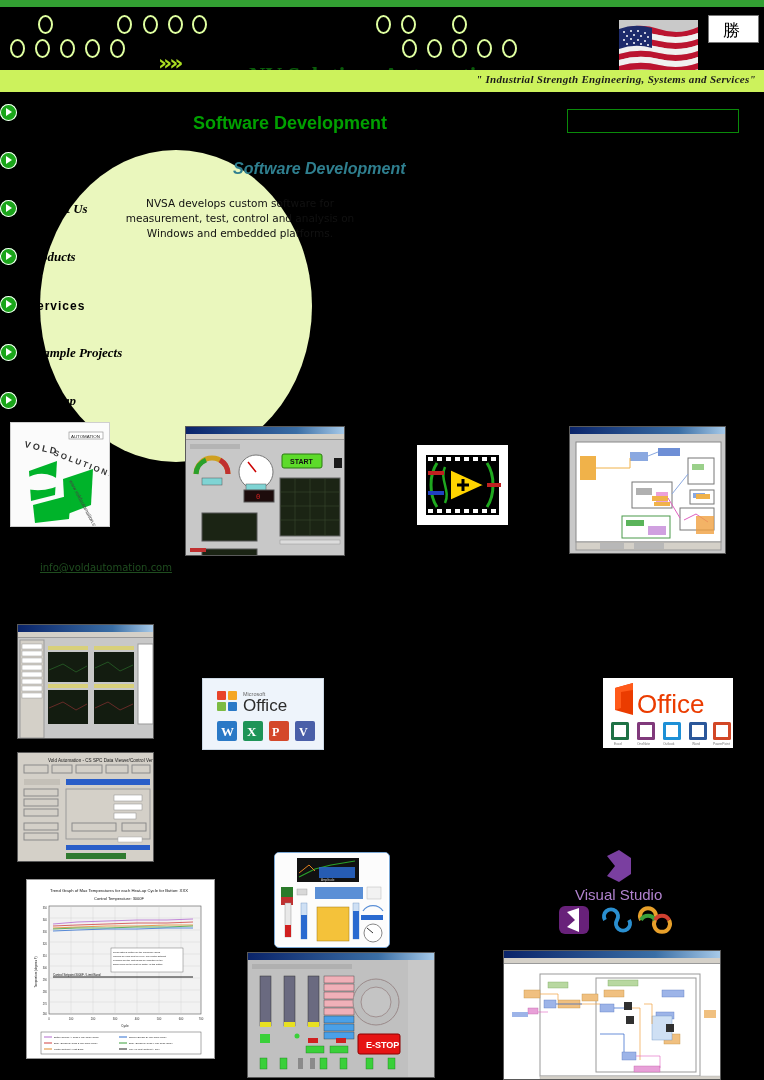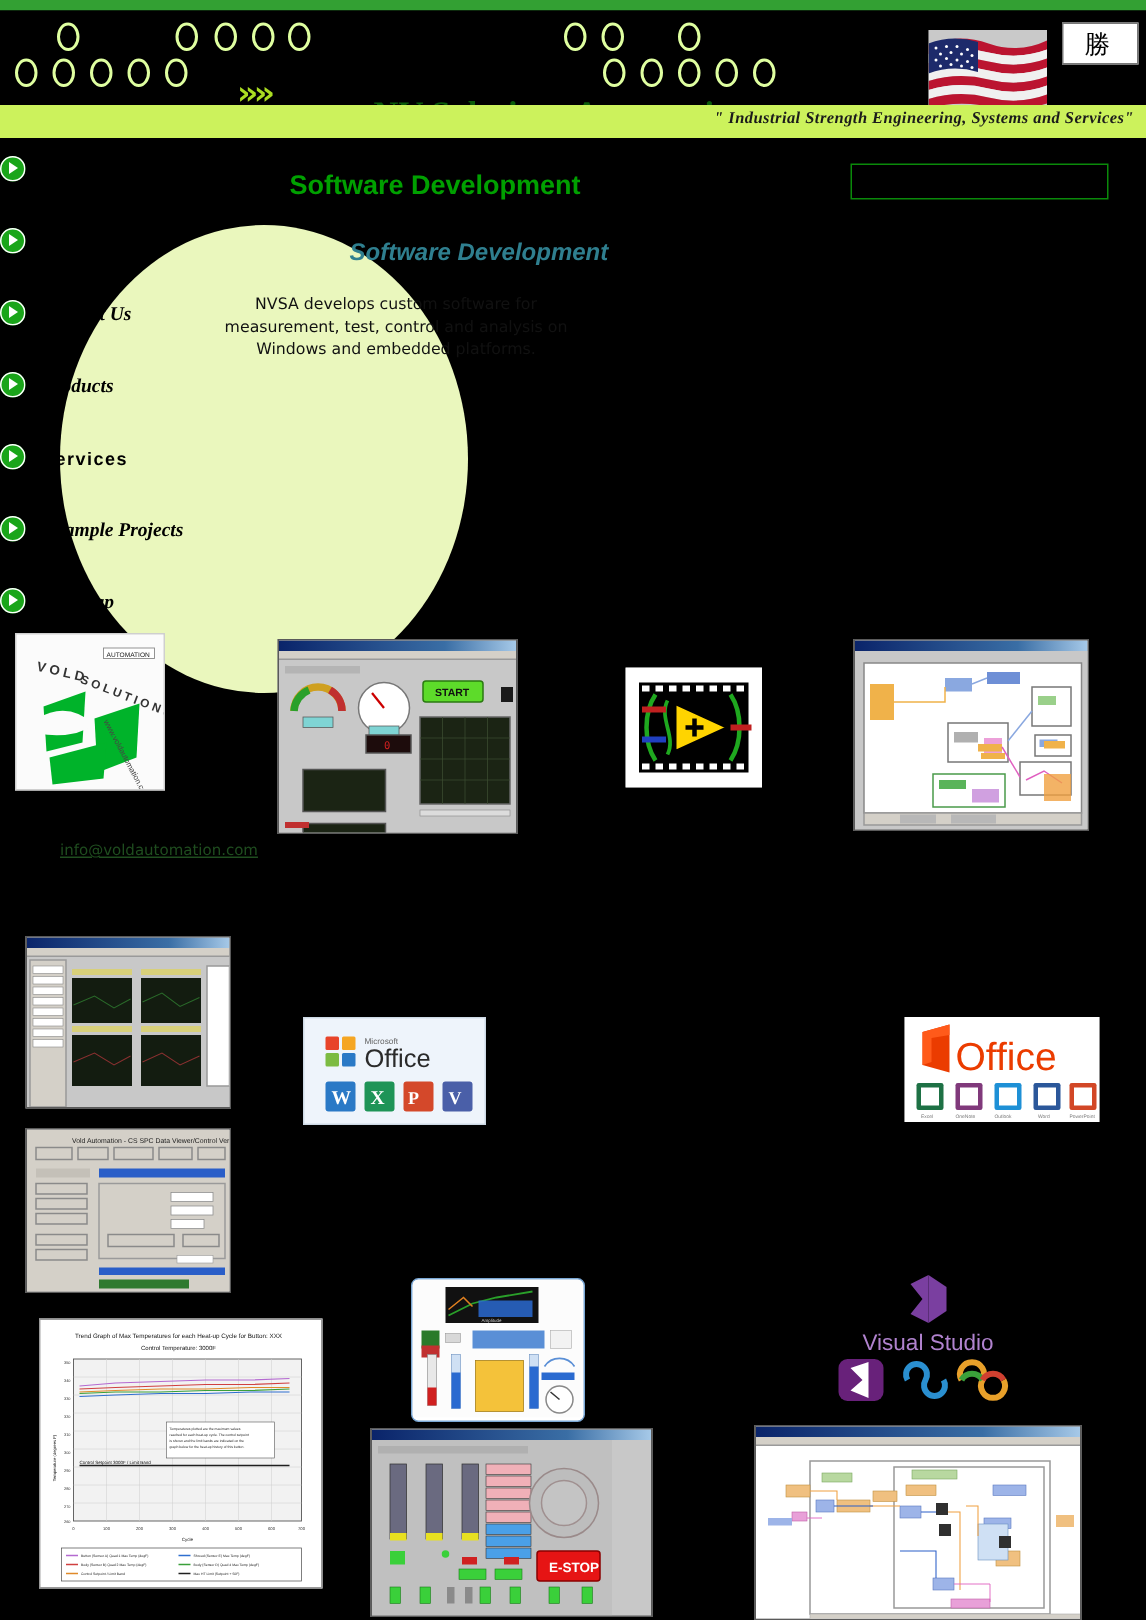--- a/index.html
+++ b/index.html
@@ -40,21 +40,21 @@
 
   
   #pagetitle{position:absolute;left:193px;top:113px;font-size:18px;font-weight:bold;color:#00a000;
         font-family:"Liberation Sans",sans-serif;}
   #searchbox{position:absolute;left:567px;top:109px;width:172px;height:24px;background:#000;
         border:1px solid #0a8a0a;box-sizing:border-box;color:#bfbfbf;font-size:11px;padding:0 4px;}
   #subtitle{position:absolute;left:233px;top:160px;font-size:16px;font-style:italic;font-weight:bold;
         color:#2f7f8f;font-family:"Liberation Sans",sans-serif;}
 
   #bodycopy{position:absolute;left:120px;top:163px;width:240px;text-align:center;color:#111;
-        font-size:10.5px;line-height:15px;font-family:"DejaVu Sans",sans-serif;margin-left:24px;}
+        font-size:10.5px;line-height:15px;font-family:"DejaVu Sans",sans-serif;}
   #bodycopy p{margin:0 0 11px 0;}
   #mailto{position:absolute;left:40px;top:562px;font-size:10px;color:#1f4d1f;
         text-decoration:underline;font-family:"DejaVu Sans",sans-serif;}
 
   
   .thumb{position:absolute;overflow:hidden;}
 
   
   #voldlogo{left:10px;top:422px;width:98px;height:103px;background:#f7f7f7;border:1px solid #cfcfcf;}
 

